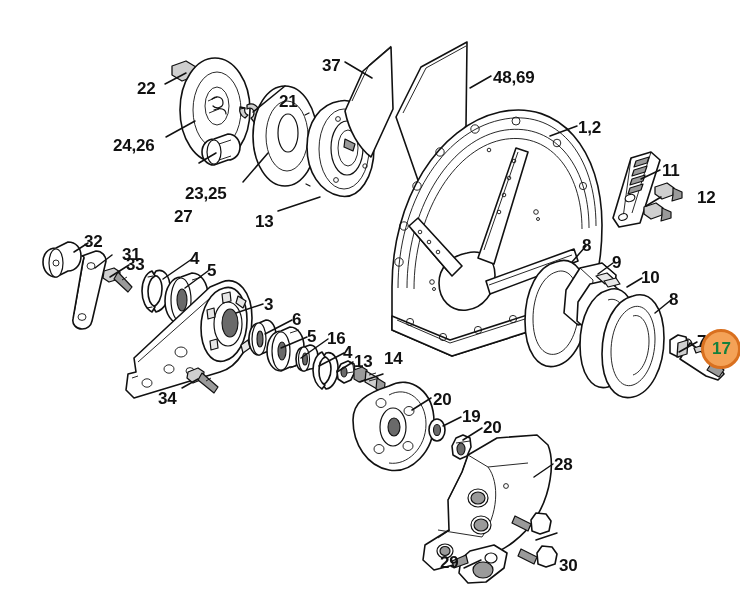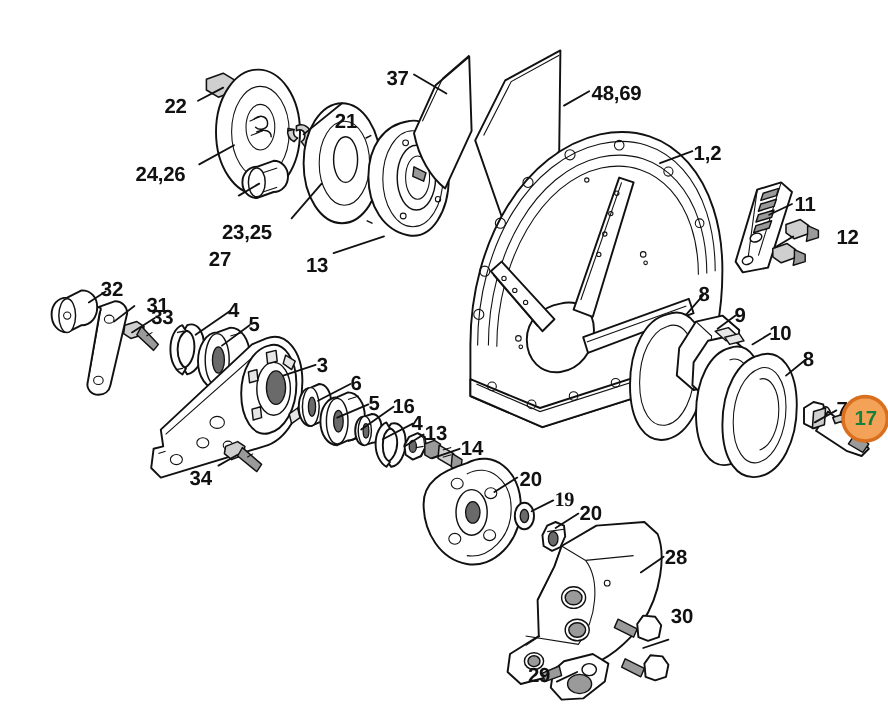--- a/index.html
+++ b/index.html
@@ -416,26 +416,26 @@
       <div class="callout" style="left: 110px; top: 245px; margin-left: 12px;">31</div>
       <div class="callout" style="left: 126px; top: 255px;">33</div>
       <div class="callout" style="left: 190px; top: 249px;">4</div>
       <div class="callout" style="left: 207px; top: 261px;">5</div>
       <div class="callout" style="left: 264px; top: 295px;">3</div>
       <div class="callout" style="left: 292px; top: 310px;">6</div>
       <div class="callout" style="left: 307px; top: 327px;">5</div>
       <div class="callout" style="left: 327px; top: 329px;">16</div>
       <div class="callout" style="left: 343px; top: 343px;">4</div>
       <div class="callout" style="left: 354px; top: 352px;">13</div>
-      <div class="callout" style="left: 384px; top: 364px; text-align: right;">14</div>
+      <div class="callout" style="left: 384px; top: 349px; text-align: right;">14</div>
       <div class="callout" style="left: 158px; top: 389px;">34</div>
       <div class="callout" style="left: 433px; top: 390px;">20</div>
-      <div class="callout" style="left: 462px; top: 407px; font-family: Liberation Serif, serif;">19</div>
+      <div class="callout" style="left: 462px; top: 407px;">19</div>
       <div class="callout" style="left: 483px; top: 418px;">20</div>
       <div class="callout" style="left: 554px; top: 455px;">28</div>
-      <div class="callout" style="left: 559px; top: 504px;">30</div>
+      <div class="callout" style="left: 559px; top: 556px;">30</div>
       <div class="callout" style="left: 440px; top: 553px;">29</div>
     </div>
 
   <div class="highlight-ring" id="hl-ring" style="left: 701px; top: 329px; width: 40px; height: 40px; background: rgb(244, 162, 87); border-color: rgb(217, 112, 31);"></div>
   <div class="hl-label" id="hl-label" style="left: 712px; top: 339px;">17</div>
 
 </div>
 
 </body></html>

